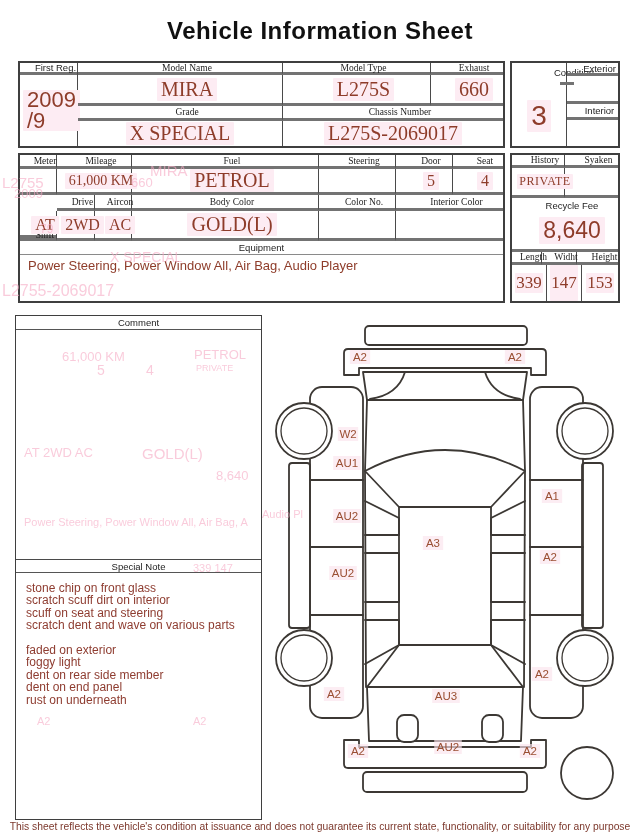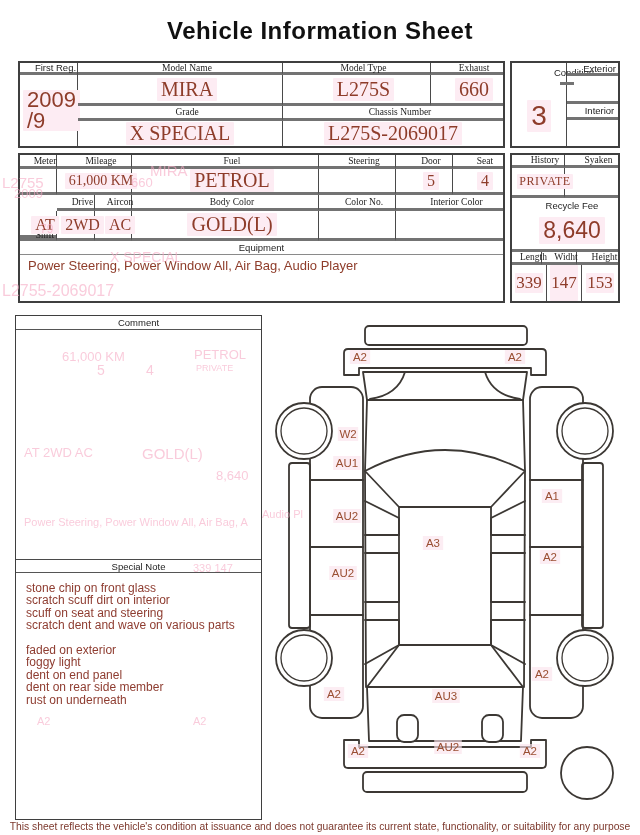--- a/index.html
+++ b/index.html
@@ -190,22 +190,22 @@
     <div class="comment-spacer"></div>
     <div class="cell hdr bt" style="height:14px;border-bottom:1px solid #555;">Special Note</div>
     <div class="sn-lines" style="height:237px;">
         <div class="sn-line">stone chip on front glass</div>
         <div class="sn-line">scratch scuff dirt on interior</div>
         <div class="sn-line">scuff on seat and steering</div>
         <div class="sn-line">scratch dent and wave on various parts</div>
         <div class="sn-line">&nbsp;</div>
         <div class="sn-line">faded on exterior</div>
         <div class="sn-line">foggy light</div>
+        <div class="sn-line">dent on rear side member</div>
         <div class="sn-line">dent on end panel</div>
-        <div class="sn-line">dent on rear side member</div>
         <div class="sn-line">rust on underneath</div>
       </div>
   </div>
 
   <svg id="car-diagram" width="370" height="505" viewBox="0 0 370 505">
     <g stroke="#3c3834" stroke-width="1.8" fill="none" stroke-linejoin="round" stroke-linecap="round">
       <rect x="95" y="11" width="162" height="19" rx="4"></rect>
       <path d="M74,60 L74,38 Q74,34 78,34 L272,34 Q276,34 276,38 L276,60 L261,60 L261,53 L89,53 L89,60 Z"></path>
       <path d="M97,85 L93,57 L257,57 L253,85 Z"></path>
       <path d="M135,57 Q128,80 100,84"></path>

